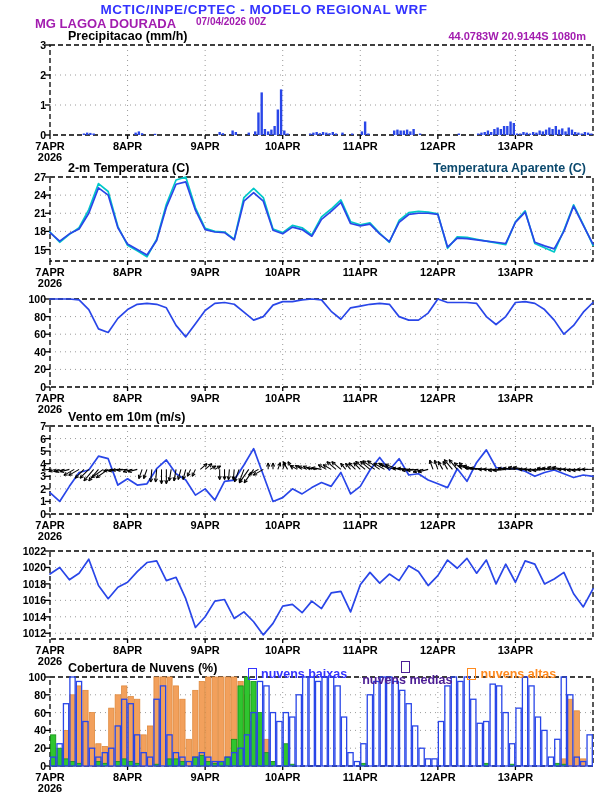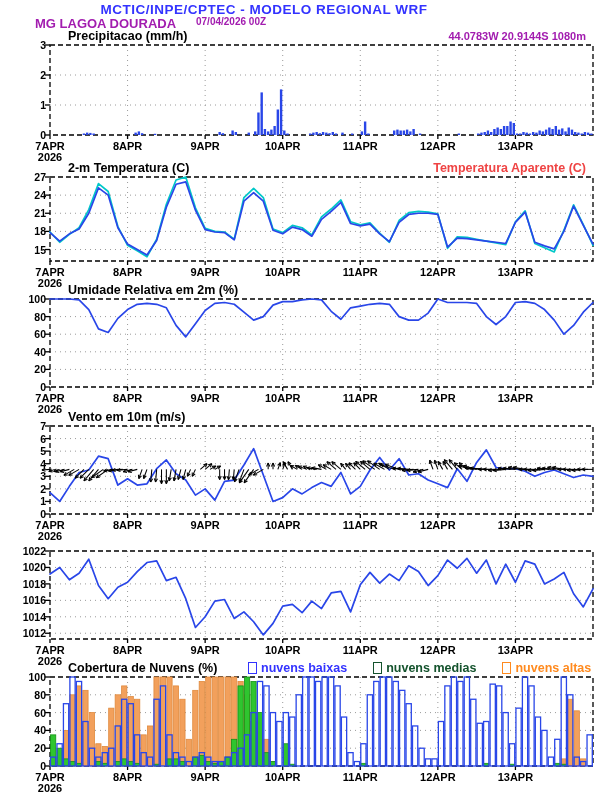--- a/index.html
+++ b/index.html
@@ -10,22 +10,22 @@
   .lbl{position:absolute;font-size:10.5px;font-weight:bold;color:#000;line-height:12px;white-space:nowrap;}
   .ylab{width:44px;text-align:right;}
   .xlab{transform:translateX(-50%);font-size:11px;}
   .hdr1{position:absolute;top:2px;left:0;width:528px;text-align:center;font-size:13.5px;letter-spacing:.5px;}
   .hdr2a{position:absolute;top:16px;left:35px;font-size:13px;}
   .hdr2b{position:absolute;top:16px;left:196px;font-size:10px;}
   .coords{position:absolute;top:30px;right:26px;font-size:11px;}
   .ptitle{position:absolute;left:68px;font-size:12.5px;color:#000;white-space:nowrap;}
   .rtitle{position:absolute;right:26px;font-size:12.5px;white-space:nowrap;}
   .t1{top:29px}.t2{top:161px}.t3{top:283px}.t4{top:410px}.t5{top:535px}.t6{top:661px}
-  .blue{color:#3333ff}.orange{color:#a21caf}.cyan{color:#ef4444}
-  .legend{position:absolute;top:661px;left:248px;display:flex;gap:26px;font-size:12.5px;white-space:nowrap;}
+  .blue{color:#3333ff}.orange{color:#a21caf}.cyan{color:#0c4a6e}
+  .legend{position:absolute;top:661px;left:248px;display:flex;gap:15px;font-size:12.5px;white-space:nowrap;}
   .legitem{display:flex;align-items:center;}
   .legbox{display:inline-block;width:7px;height:10px;border:1.6px solid currentColor;margin-right:4px;}
 </style>
 </head>
 <body>
 
 <div class="stage">
   <svg id="chart-svg" width="612" height="792">
       <line x1="127.57142857142857" y1="45" x2="127.57142857142857" y2="135" stroke="#9a9a9a" stroke-width="1" stroke-dasharray="1 4" fill="none"></line>
       <line x1="205.14285714285714" y1="45" x2="205.14285714285714" y2="135" stroke="#9a9a9a" stroke-width="1" stroke-dasharray="1 4" fill="none"></line>
@@ -843,30 +843,29 @@
     </div>
 
   <div class="hdr1 blue">MCTIC/INPE/CPTEC - MODELO REGIONAL WRF</div>
   <div class="hdr2a orange">MG LAGOA DOURADA</div>
   <div class="hdr2b orange">07/04/2026 00Z</div>
   <div class="coords orange">44.0783W 20.9144S 1080m</div>
 
   <div class="ptitle t1">Precipitacao (mm/h)</div>
   <div class="ptitle t2">2-m Temperatura (C)</div>
   <div class="rtitle t2 cyan">Temperatura Aparente (C)</div>
-  <div class="ptitle t3">Umidade Relativa em 2m (%)</div>
   <div class="ptitle t4">Vento em 10m (m/s)</div>
   <div class="ptitle t6">Cobertura de Nuvens (%)</div>
 
   <div class="legend">
     <span class="legitem" style="color: rgb(51, 51, 255);">
       <span class="legbox"></span>
       <span>nuvens baixas</span>
     </span>
-    <span class="legitem" style="color: #14532d;">
+    <span class="legitem" style="color: #4c1d95; flex-direction: column;">
       <span class="legbox"></span>
       <span>nuvens medias</span>
     </span>
     <span class="legitem" style="color: rgb(255, 138, 30);">
       <span class="legbox"></span>
       <span>nuvens altas</span>
     </span>
   </div>
 </div>
 

